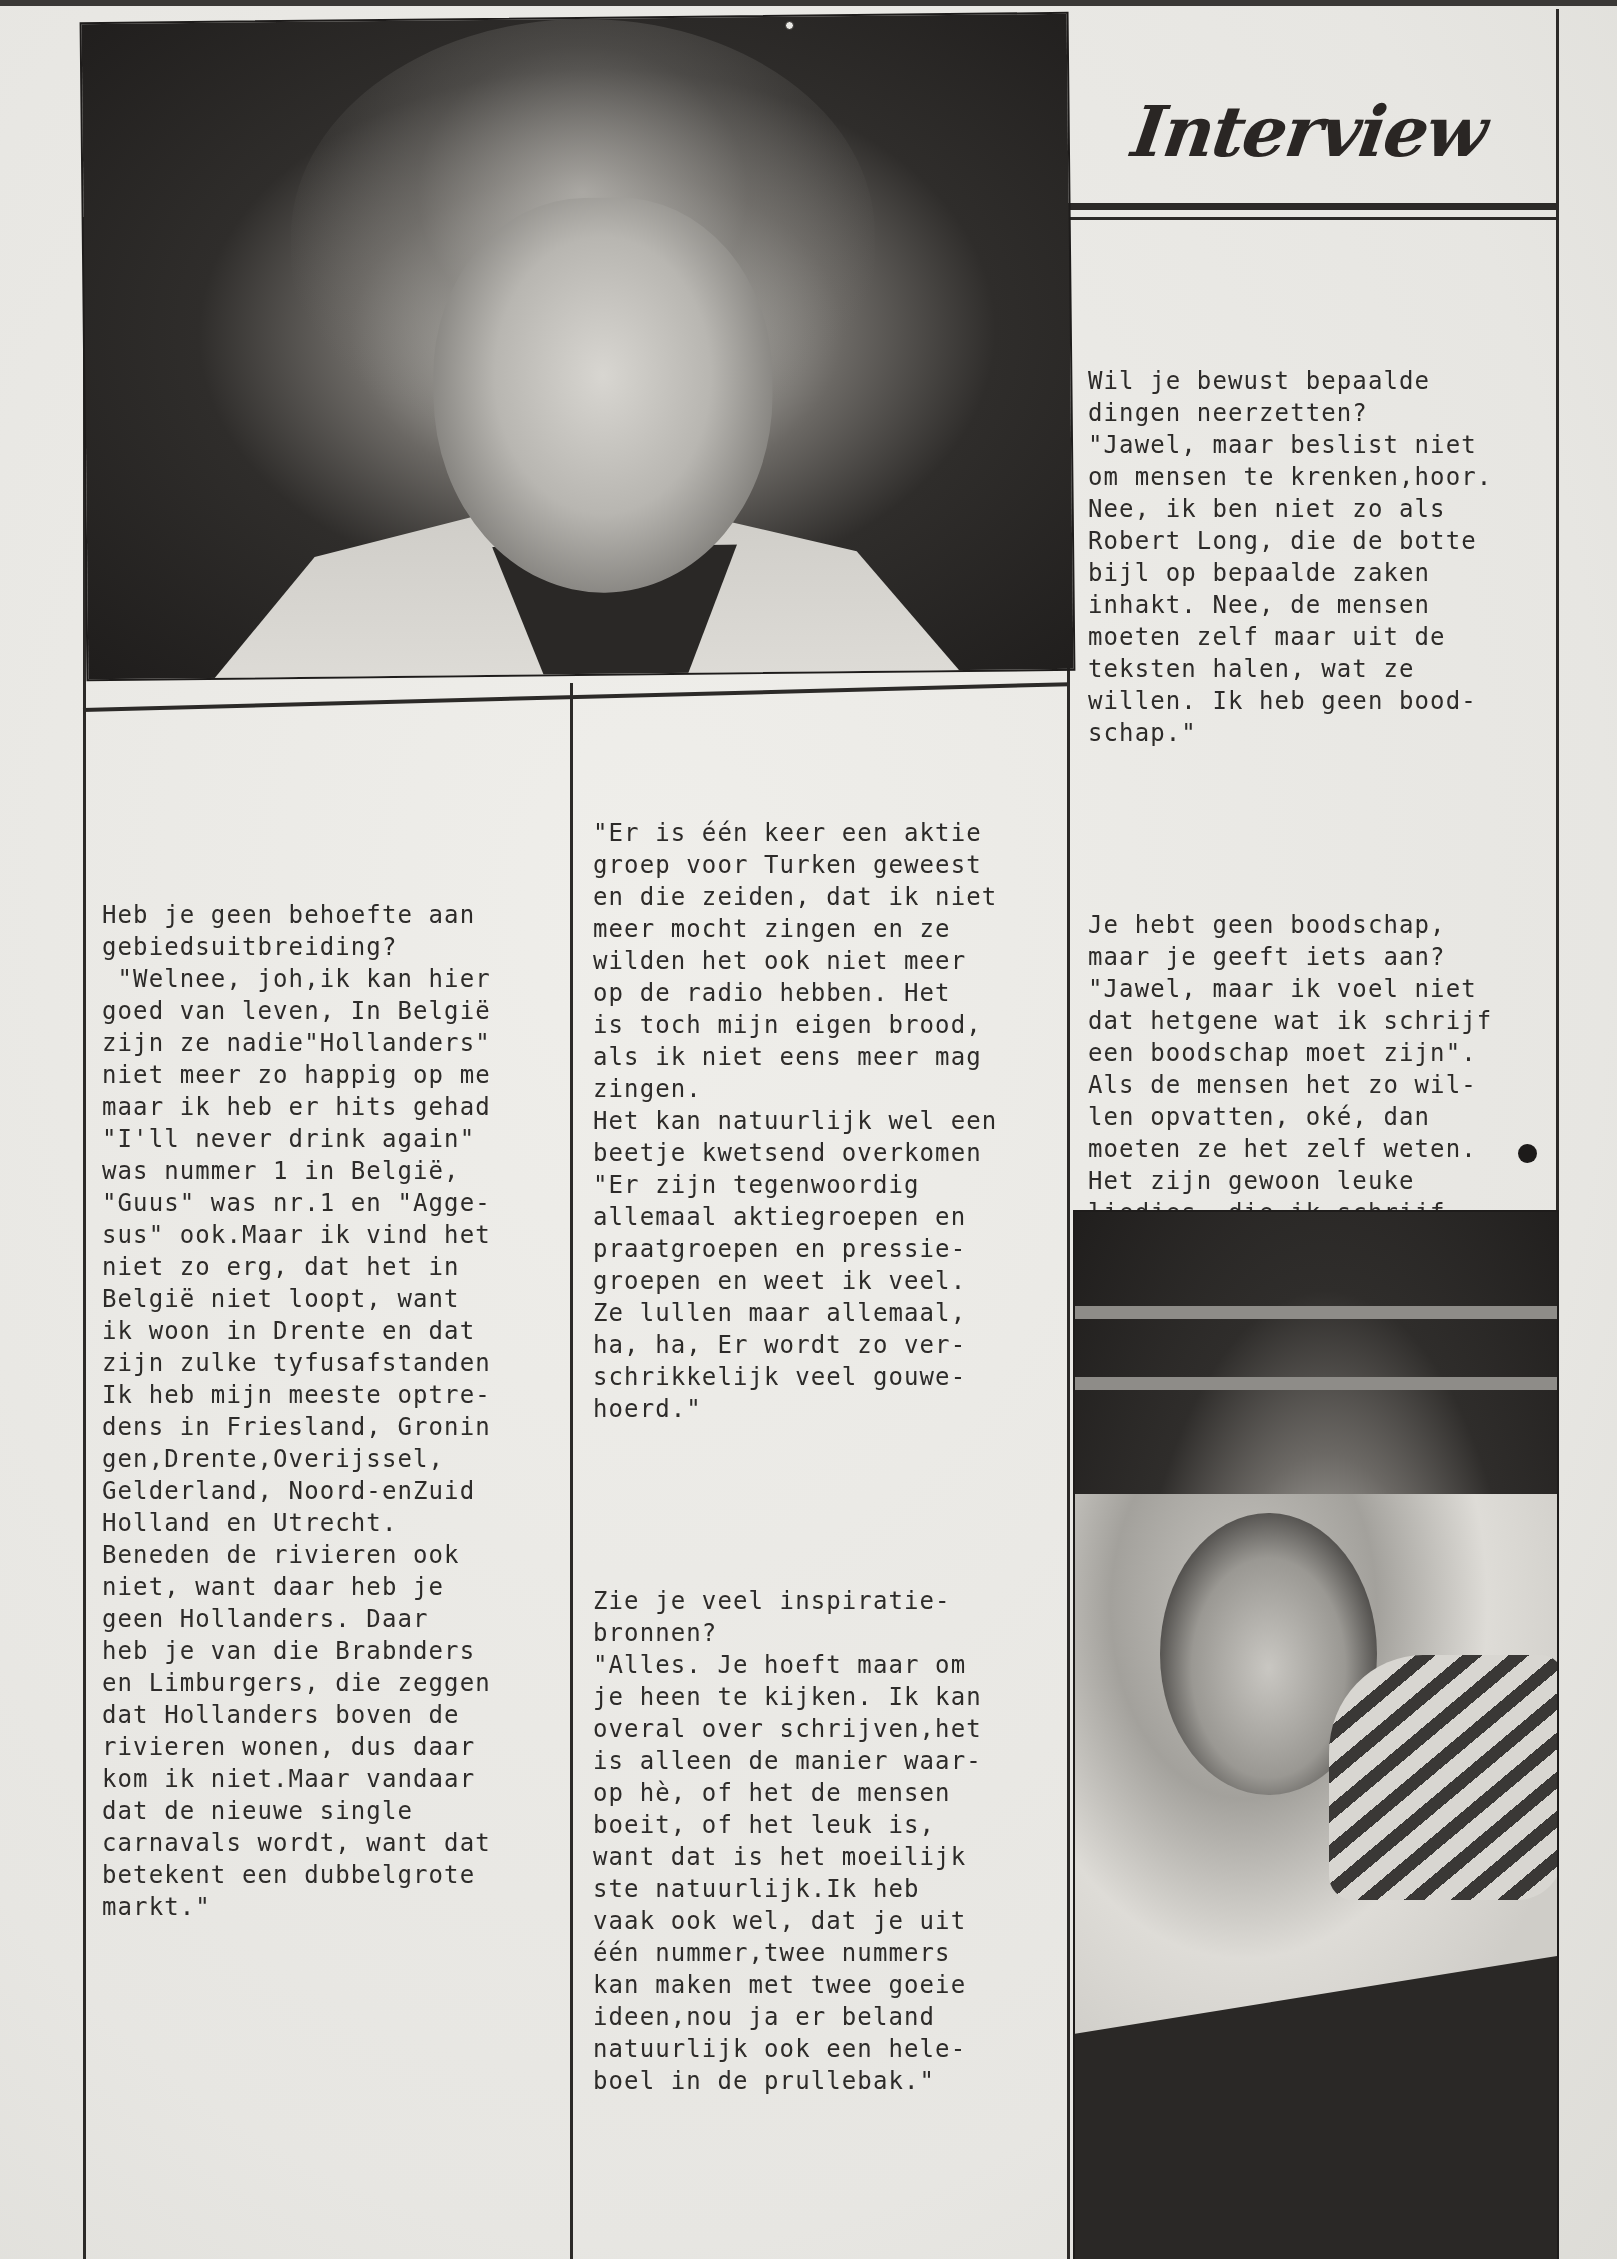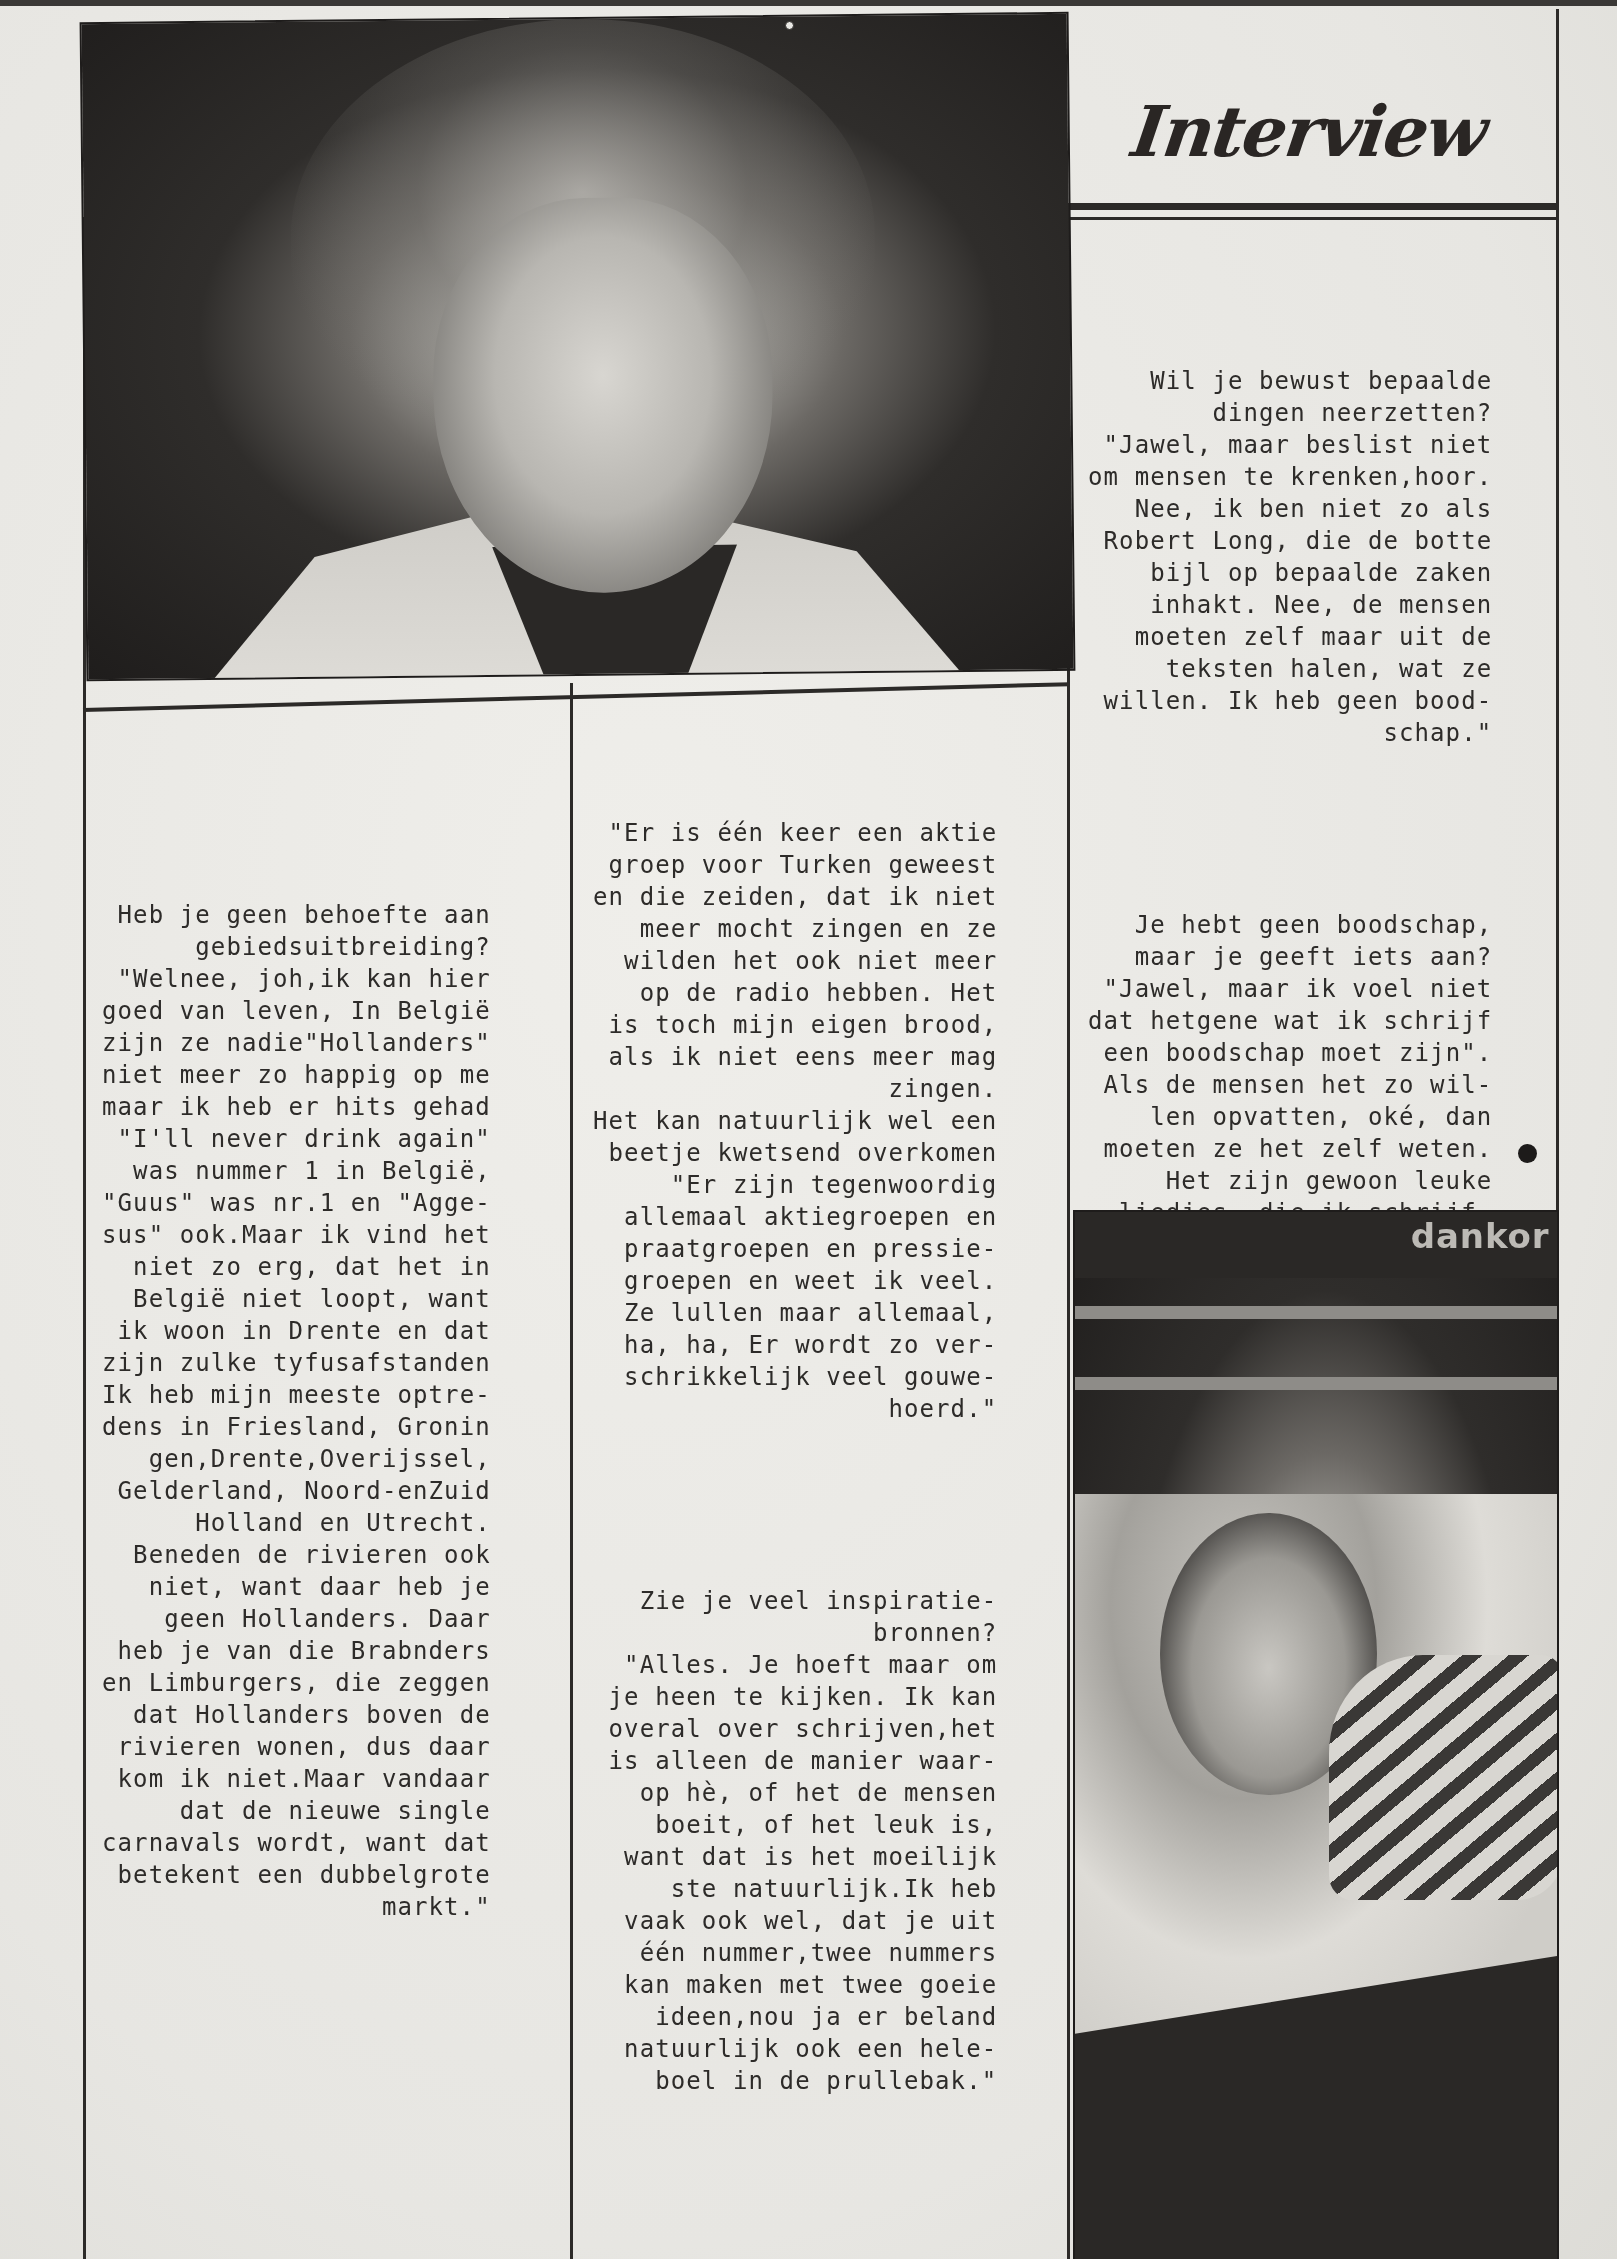--- a/index.html
+++ b/index.html
@@ -70,21 +70,21 @@
     display: flex; align-items: center; justify-content: center;
   }
   .masthead span {
     font-family: "DejaVu Serif", serif; font-style: italic; font-weight: bold; font-size: 70px;
     color: #2a2624; letter-spacing: -1.9px; transform: skewX(-8deg);
   }
   .col {
     position: absolute; font-size: 24px; line-height: 32px; white-space: pre; color: #2d2b29;
     letter-spacing: 1.1px;
   }
-  .para { display: block; text-align: right; }
+  .para { display: block; }
   .gap { display: block; height: 32px; }
   .dot { position: absolute; width: 19px; height: 19px; border-radius: 50%; background: #1d1b1a; }
   .pin { position: absolute; width: 9.4px; height: 9.4px; border-radius: 50%; border: 1.9px solid #2c2a28; background: #e9e8e4; }
 </style>
 </head>
 <body>
 
 <div class="page">
   <div class="topbar"></div>
 
@@ -211,23 +211,20 @@
 moeten ze het zelf weten.
 Het zijn gewoon leuke
 liedjes, die ik schrijf,
 een beetje spottend mis-
 schien en een beetje
 humoristisch hier en daar.</span>
   </div>
   <div class="dot" style="left:1518px;top:1144px;"></div>
 
   <div class="photo photo-side">
-    <div class="banner">
-      <span class="banner-text">dankor</span>
-    </div>
     <div class="stripe" style="top:94px;"></div>
     <div class="stripe" style="top:165px;"></div>
     <div class="figure"></div>
     <div class="head" style="top:301px;"></div>
     <div class="arm-stripes"></div>
     <div class="table"></div>
   </div>
 </div>
 
 

